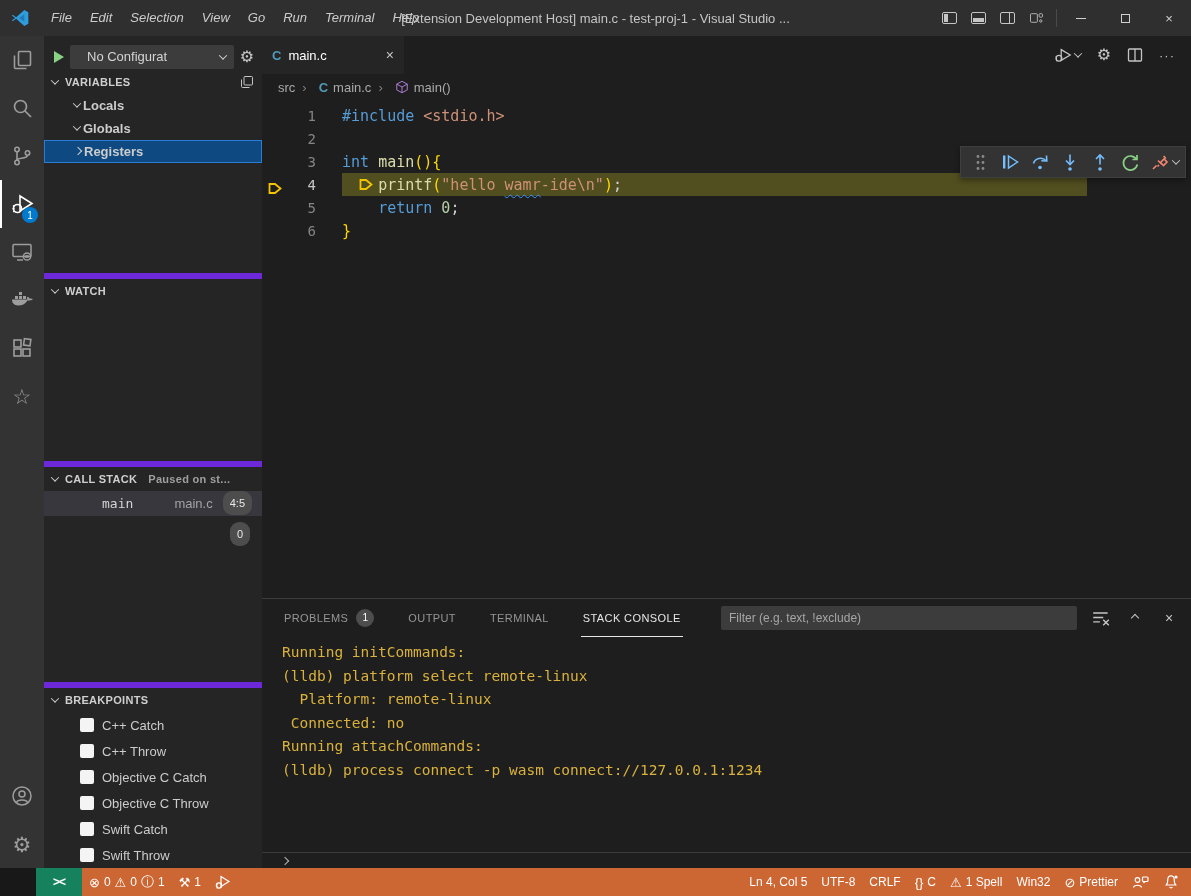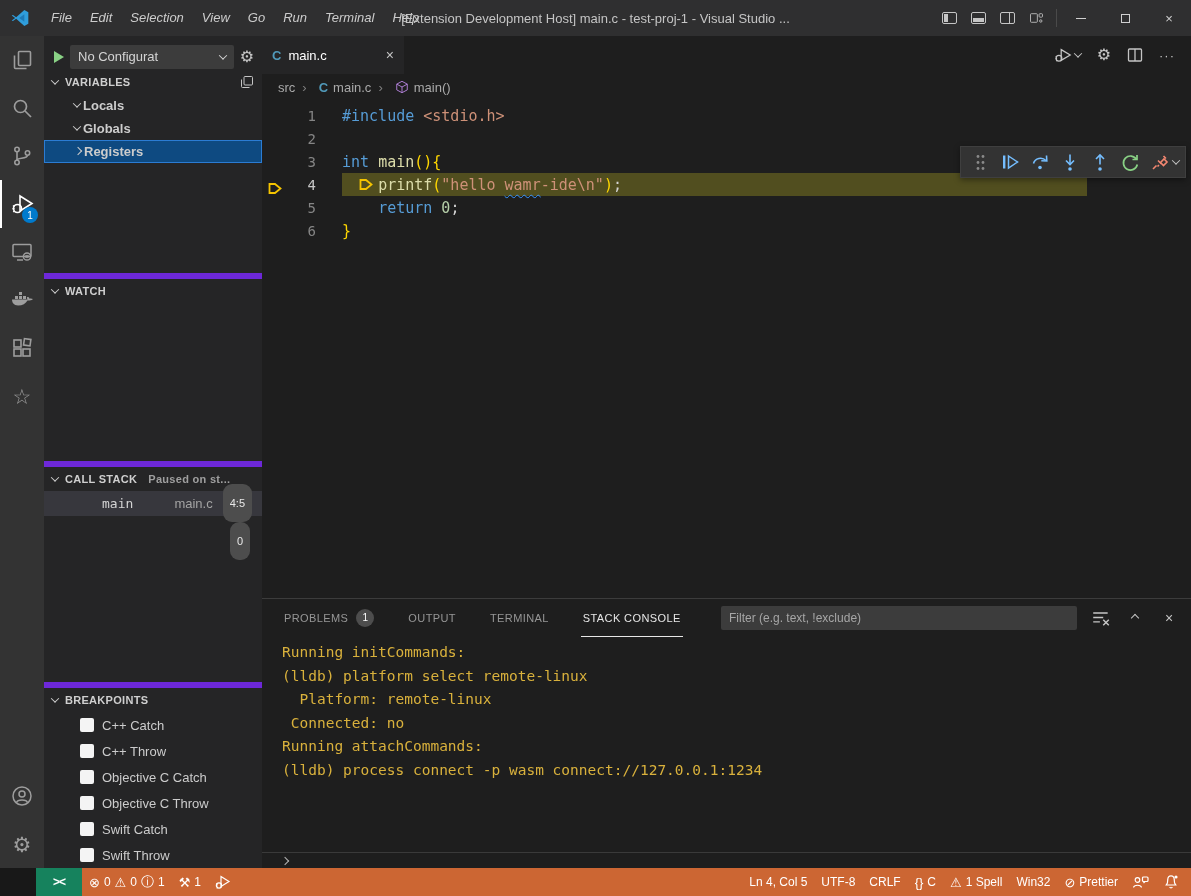--- a/index.html
+++ b/index.html
@@ -34,40 +34,40 @@
   .ab-item.active { color:#ffffff; border-left:2px solid #ffffff; }
   .ab-item .txt-icon { font-size:21px; line-height:1; }
   .ab-badge { position:absolute; right:6px; bottom:5px; min-width:16px; height:16px; border-radius:8px; background:#007acc; color:#fff; font-size:10px; display:flex; align-items:center; justify-content:center; }
   .ab-spacer { flex:1; }
 
   
   .sidebar { width:218px; background:#252526; display:flex; flex-direction:column; }
   .sb-config { height:34px; display:flex; align-items:center; padding:8px 8px 0 10px; gap:6px; }
   .play-tri { width:0; height:0; border-left:10px solid #89d185; border-top:6px solid transparent; border-bottom:6px solid transparent; }
   .config-dd { flex:1; height:24px; background:#3c3c3c; border-radius:2px; display:flex; align-items:center; padding:0 8px; color:#d4d4d4; }
-  .config-dd .lbl { flex:1; white-space:nowrap; overflow:hidden; }
+  .config-dd .lbl { flex:1; white-space:nowrap; overflow:hidden;margin-left:9px; }
   .chv { display:inline-block; width:6px; height:6px; border-right:1.5px solid currentColor; border-bottom:1.5px solid currentColor; }
   .chv.down { transform:rotate(45deg) translate(-1px,-1px); }
   .chv.right { transform:rotate(-45deg); }
   .chv.up { transform:rotate(-135deg); }
   .gear-txt { font-size:16px; color:#c5c5c5; }
 
   .sb-section { display:flex; flex-direction:column; }
   .sb-sec-header { height:24px; display:flex; align-items:center; gap:7px; padding:0 8px; font-size:11px; font-weight:bold; color:#cfcfcf; letter-spacing:.3px; flex:none; }
   .sb-sec-header .desc { font-size:11px; font-weight:600; color:#9f9f9f; margin-left:4px; white-space:nowrap; overflow:hidden; }
   .sb-sec-header .hicon { margin-left:auto; color:#c5c5c5; }
   .sec-border { border-top:6px solid #6d28d9; }
 
   .tree-row { height:23px; display:flex; align-items:center; gap:3px; padding-left:30px; font-weight:600; color:#cccccc; }
   .tree-row.selected { background:#0e4a81; border:1px solid #2b7cd3; }
 
   .cs-row { height:25px; display:flex; align-items:center; background:#37373d; padding:0 10px 0 58px; }
   .cs-name { font-family:"DejaVu Sans Mono", monospace; font-size:13px; color:#d4d4d4; flex:1; }
   .cs-file { color:#a3a3a3; margin-right:10px; }
-  .pill { background:#4d4d4d; color:#e8e8e8; font-size:11px; border-radius:9px; padding:13px 7px; }
+  .pill { background:#4d4d4d; color:#e8e8e8; font-size:11px; border-radius:9px; padding:6px 7px; }
   .cs-badge-row { display:flex; justify-content:flex-end; padding:6px 12px 0 0; }
 
   .bp-row { height:26px; display:flex; align-items:center; gap:8px; padding-left:36px; color:#cccccc; }
   .bp-box { width:14px; height:14px; background:#f4f4f4; border-radius:2px; flex:none; }
 
   
   .editor-group { width:929px; display:flex; flex-direction:column; position:relative; background:#1e1e1e; }
   .tabstrip { height:38px; background:#1e1e1e; display:flex; align-items:stretch; }
   .tab { width:142px; background:#252526; display:flex; align-items:center; gap:7px; padding:0 10px; color:#ffffff; }
   .lang-c { color:#519aba; font-weight:bold; font-size:13px; }

